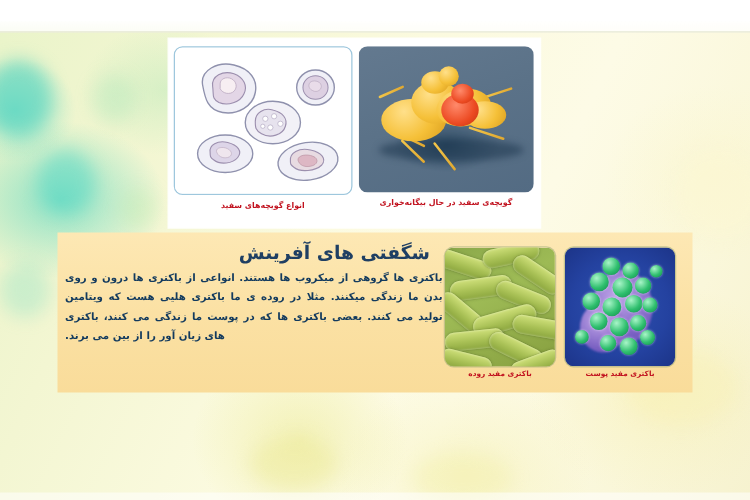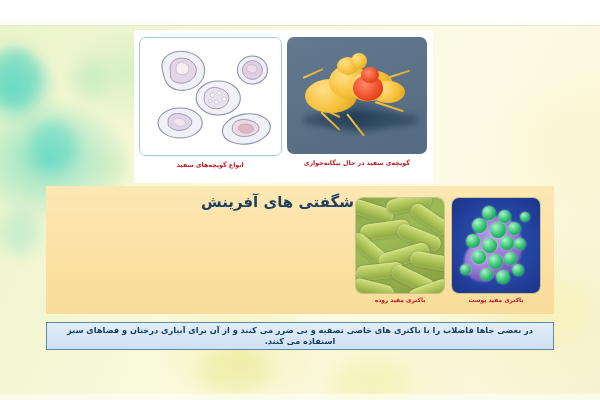--- a/index.html
+++ b/index.html
@@ -158,21 +158,21 @@
     display: flex;
     flex-direction: column;
     padding-top: 1px;
   }
   .panel-title {
     font-size: 15px;
     font-weight: bold;
     color: #1f3f63;
     text-align: right;
     line-height: 1.25;
-    margin: 1px 2px 3px 0;
+    margin: 1px 12px 3px 0;
   }
   .panel-body {
     font-size: 8.2px;
     font-weight: bold;
     color: #123a5e;
     line-height: 1.88;
     text-align: justify;
     text-align-last: left;
     direction: rtl;
     margin: 0 2px 0 0;
@@ -373,20 +373,21 @@
         <div class="fig-cap">گویچه‌ی سفید در حال بیگانه‌خواری</div>
       </div>
 
     </div>
   </div>
 
   <div id="content-panel">
 
     <div class="text-col">
       <div class="panel-title">شگفتی های آفرینش</div>
+      <div class="panel-body">باکتری ها گروهی از میکروب ها هستند. انواعی از باکتری ها درون و روی بدن ما زندگی میکنند. مثلا در روده ی ما باکتری هلیی هست که ویتامین تولید می کنند. بعضی باکتری ها که در پوست ما زندگی می کنند، باکتری های زیان آور را از بین می برند.</div>
     </div>
 
     <div class="img-col">
 
       <div class="mini-fig">
         <div class="mini-frame">
           <div class="rods">
             <div class="rod" style="left:-6px; top:6px;  width:44px; height:15px; transform:rotate(18deg);"></div>
             <div class="rod" style="left:30px; top:-2px; width:46px; height:15px; transform:rotate(-12deg);"></div>
             <div class="rod" style="left:52px; top:14px; width:44px; height:15px; transform:rotate(34deg);"></div>
@@ -427,18 +428,15 @@
             <div class="cocc" style="left:8px;  top:66px; width:11px; height:11px;"></div>
             <div class="cocc" style="left:68px; top:14px; width:10px; height:10px;"></div>
           </div>
         </div>
         <div class="mini-cap">باکتری مفید پوست</div>
       </div>
 
     </div>
   </div>
 
-  <div id="footer-bar">
-    <div class="footer-text">در بعضی جاها فاضلاب را با باکتری های خاصی تصفیه و بی ضرر می کنند و از آن برای آبیاری درختان و فضاهای سبز استفاده می کنند.</div>
-  </div>
 
 
 </div>
 
 </body></html>

